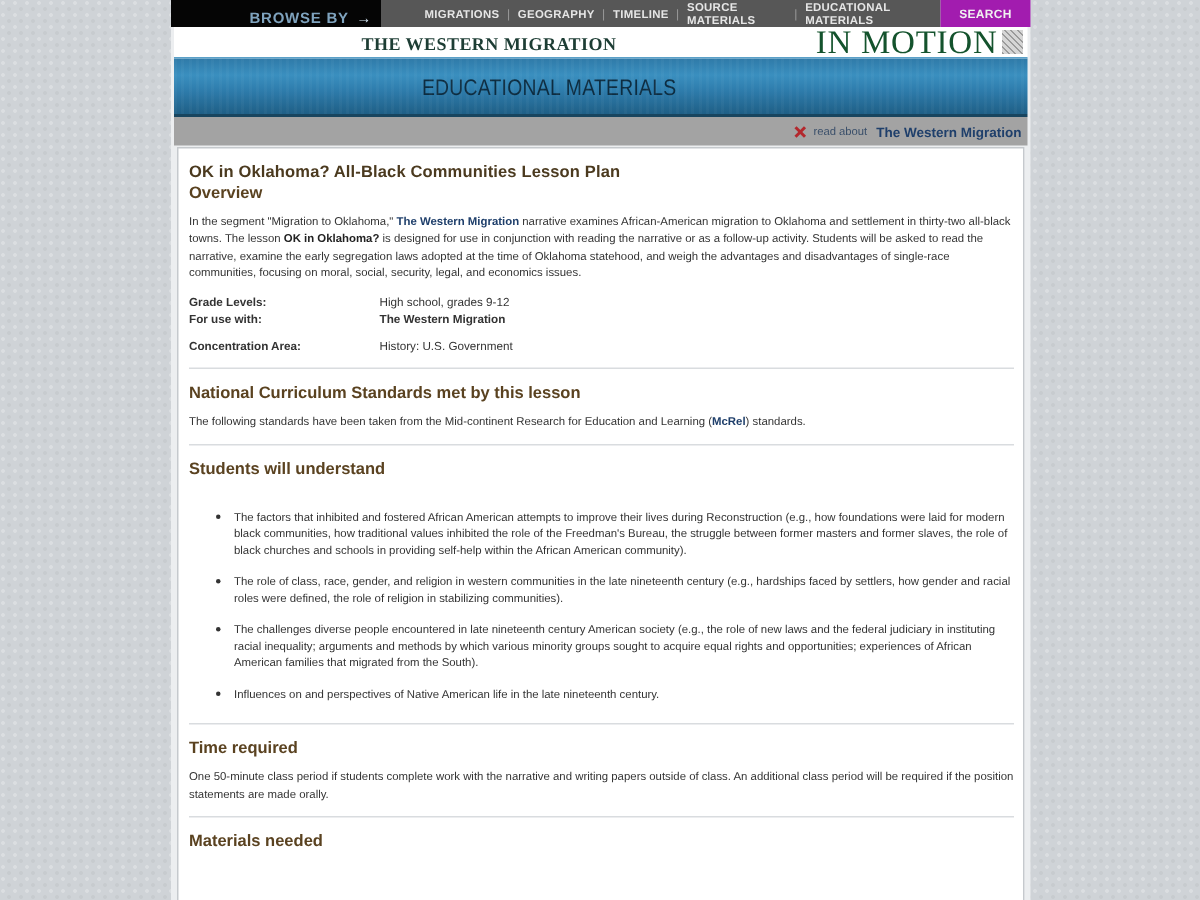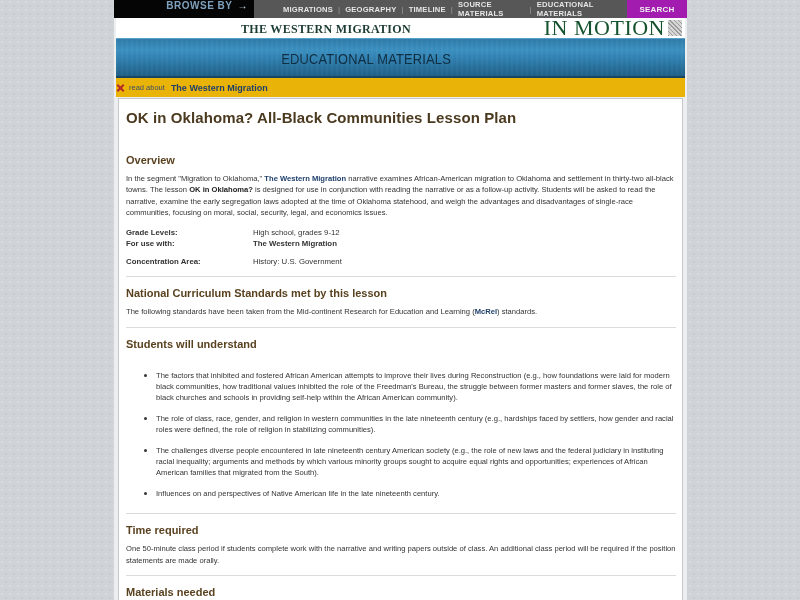--- a/index.html
+++ b/index.html
@@ -21,21 +21,21 @@
       height: 600px;
       background: #eceef0;
     }
     
     .topnav {
       position: absolute; left: 0; top: 0; width: 573px; height: 18px;
       display: flex; font-weight: bold; font-size: 8px; letter-spacing: 0.2px;
     }
     .browse {
       width: 140px; background: #050505; color: #7fa3be;
-      display: flex; align-items: flex-start; justify-content: flex-end; padding-right: 6px;
+      display: flex; align-items: flex-end; justify-content: flex-end; padding-right: 6px;
       font-size: 10px; letter-spacing: 0.5px;
     }
     .browse .arrow { margin-left: 5px; color: #cfe0ee; font-size: 10px; }
     .navitems {
       flex: 1; background: #575757; display: flex; align-items: center; padding-left: 24px;
     }
     .navitem { color: #e6e6e6; padding: 0 5px; text-transform: uppercase; font-size: 7.6px; }
     .navsep { color: #9a9a9a; font-size: 8px; font-weight: normal; }
     .search {
       width: 60px; background: #a21caf; color: #f0f0f0;
@@ -77,42 +77,42 @@
     .edubar-title {
       position: absolute; left: 0; width: 100%; top: 11px; text-align: center;
       font-size: 15px; color: #0d2c40; letter-spacing: 0.2px;
       font-family: "Liberation Sans Narrow", "Liberation Sans", sans-serif;
       transform: scaleX(0.86);
       padding-right: 80px;
     }
     
     .readrow {
       position: absolute; left: 2px; top: 78px; width: 569px; height: 19px;
-      background: #eab308;
-      display: flex; align-items: center; justify-content: flex-start; padding-right: 4px;
+      background: #a3a3a3;
+      display: flex; align-items: center; justify-content: flex-end; padding-right: 4px;
     }
     .readicon {
       width: 9px; height: 9px; position: relative; margin-right: 4px;
     }
     .readicon::before, .readicon::after {
       content: ""; position: absolute; left: 0; top: 3.5px; width: 9px; height: 2px; background: #b3282d;
     }
     .readicon::before { transform: rotate(45deg); }
     .readicon::after { transform: rotate(-45deg); }
     .readlabel { font-size: 7.5px; color: #3a4f6a; margin-right: 6px; }
     .readlink { font-size: 9px; color: #1f3f6b; font-weight: bold; }
     
     .content {
       position: absolute; left: 4px; top: 98px; width: 565px; height: 510px;
       background: #ffffff; border: 1px solid #c5c9cd;
       padding: 8px 6px 0 7px;
       color: #333333;
     }
     h1.title {
-      font-size: 15px; font-weight: bold; color: #4b3a1f; margin: 2px 0 28px 0;
+      font-size: 11px; font-weight: bold; color: #4b3a1f; margin: 2px 0 2px 0;
       letter-spacing: 0.1px;
     }
     h2.sect {
       font-size: 11px; font-weight: bold; color: #5a4220; margin: 0 0 7px 0;
     }
     p.body {
       font-size: 7.6px; line-height: 11.4px; color: #333;
     }
     .blue { color: #1f3f6b; font-weight: bold; }
     .bold { font-weight: bold; color: #222; }

